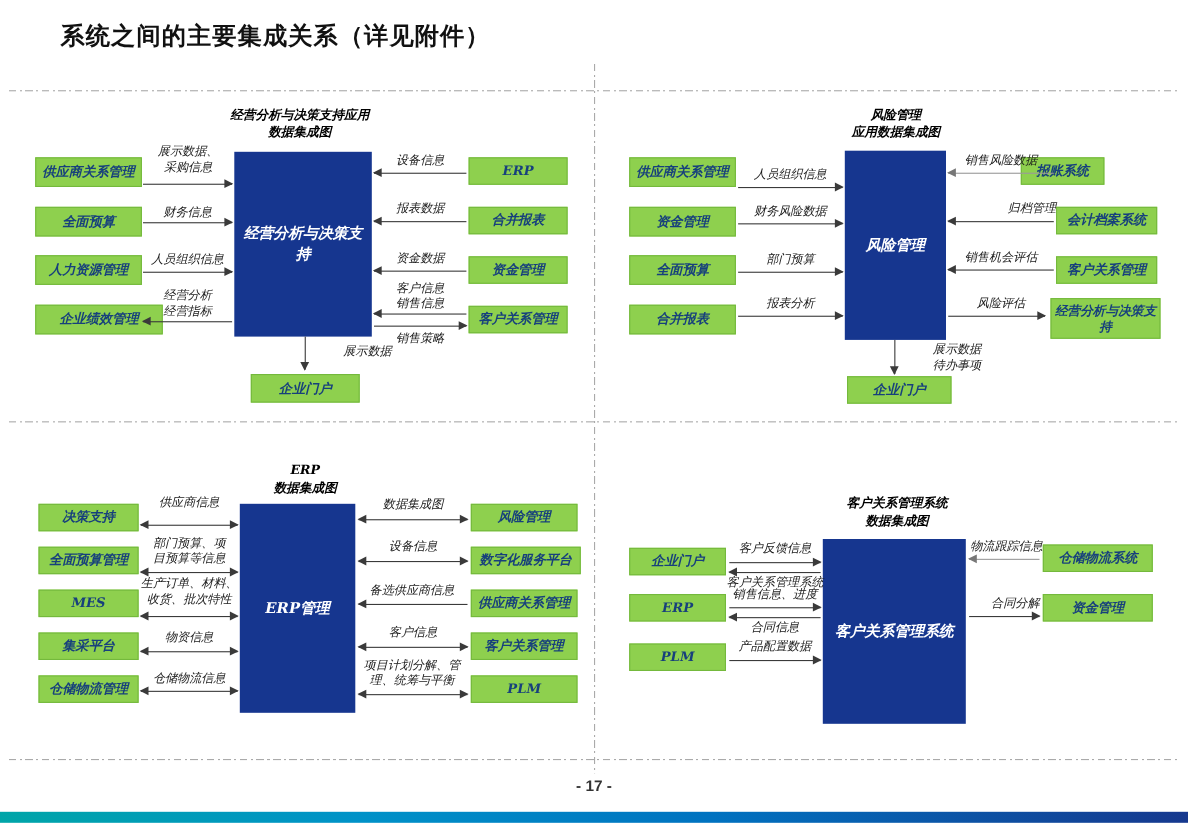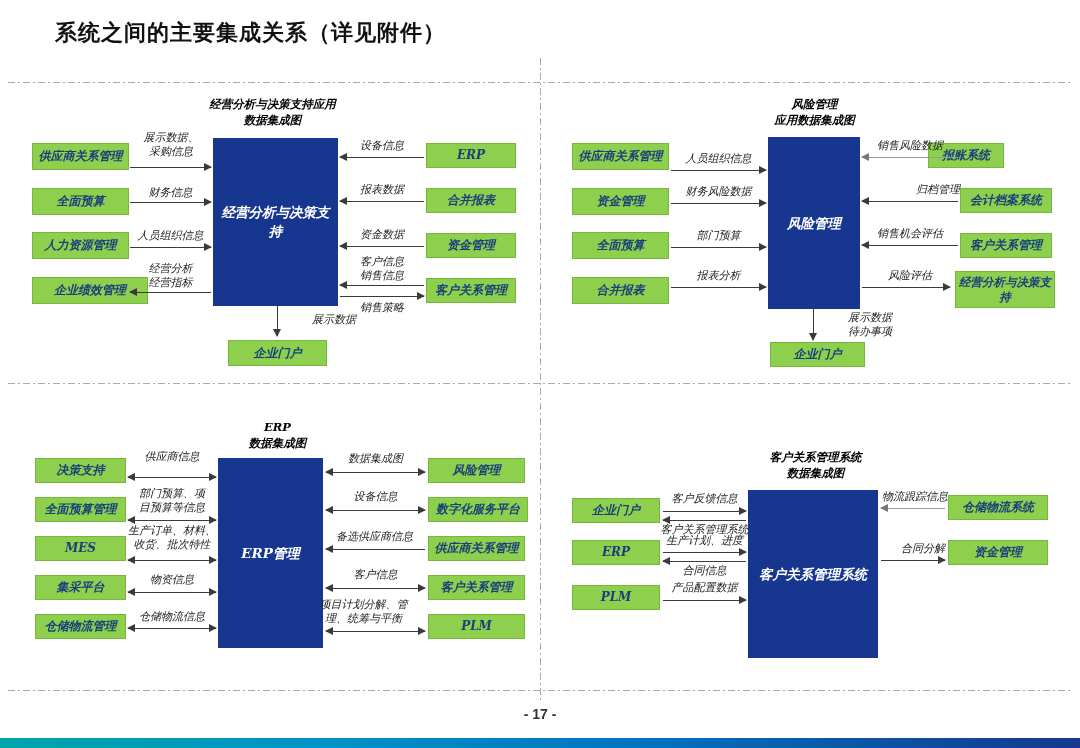--- a/index.html
+++ b/index.html
@@ -155,37 +155,37 @@
 <div class="gbox" style="left:428px;top:614px;width:97px;height:25px">PLM</div>
 
 <div class="lbl" style="left:326px;top:452px;width:99px">数据集成图</div>
 <div class="ar l r" style="left:326px;top:472px;width:99px"></div>
 <div class="lbl" style="left:326px;top:490px;width:99px">设备信息</div>
 <div class="ar l r" style="left:326px;top:510px;width:99px"></div>
 <div class="lbl" style="left:318px;top:530px;width:113px">备选供应商信息</div>
 <div class="ar l" style="left:326px;top:549px;width:99px"></div>
 <div class="lbl" style="left:326px;top:568px;width:99px">客户信息</div>
 <div class="ar l r" style="left:326px;top:588px;width:99px"></div>
-<div class="lbl" style="left:305px;top:598px;width:117px">项目计划分解、管
+<div class="lbl" style="left:316px;top:598px;width:117px">项目计划分解、管
 理、统筹与平衡</div>
 <div class="ar l r" style="left:326px;top:631px;width:99px"></div>
 
 <div class="dtitle" style="left:713px;top:450px;width:205px">客户关系管理系统
 数据集成图</div>
 <div class="navy" style="left:748px;top:490px;width:130px;height:168px">客户关系管理系统</div>
 
 <div class="gbox" style="left:572px;top:498px;width:88px;height:25px">企业门户</div>
 <div class="gbox" style="left:572px;top:540px;width:88px;height:25px">ERP</div>
 <div class="gbox" style="left:572px;top:585px;width:88px;height:25px">PLM</div>
 
 <div class="lbl" style="left:657px;top:492px;width:95px">客户反馈信息</div>
 <div class="ar r" style="left:663px;top:511px;width:83px"></div>
 <div class="ar l" style="left:663px;top:520px;width:83px"></div>
 <div class="lbl" style="left:653px;top:523px;width:103px">客户关系管理系统</div>
-<div class="lbl" style="left:653px;top:534px;width:103px">生产计划、进度</div>
+<div class="lbl" style="left:653px;top:534px;width:103px">销售信息、进度</div>
 <div class="ar r" style="left:663px;top:552px;width:83px"></div>
 <div class="ar l" style="left:663px;top:561px;width:83px"></div>
 <div class="lbl" style="left:663px;top:564px;width:83px">合同信息</div>
 <div class="lbl" style="left:657px;top:581px;width:95px">产品配置数据</div>
 <div class="ar r" style="left:663px;top:600px;width:83px"></div>
 
 <div class="gbox" style="left:948px;top:495px;width:100px;height:25px">仓储物流系统</div>
 <div class="gbox" style="left:948px;top:540px;width:100px;height:25px">资金管理</div>
 
 <div class="lbl" style="left:869px;top:490px;width:92px">物流跟踪信息</div>

